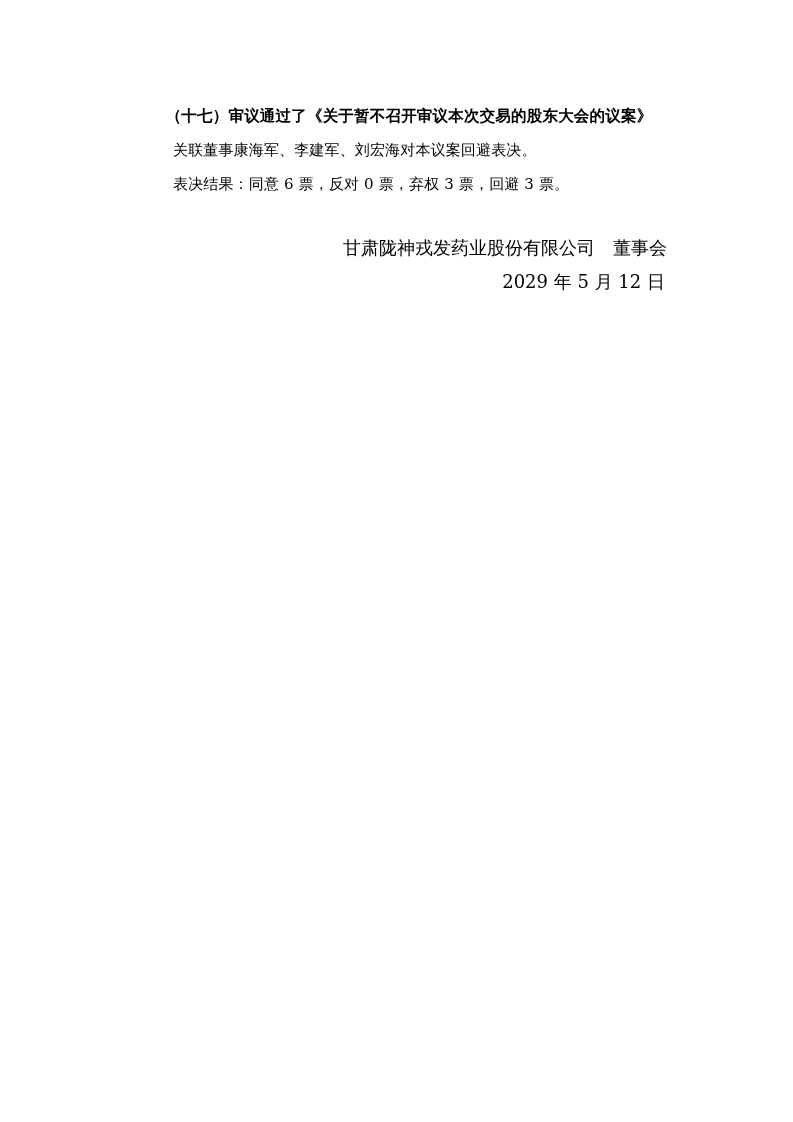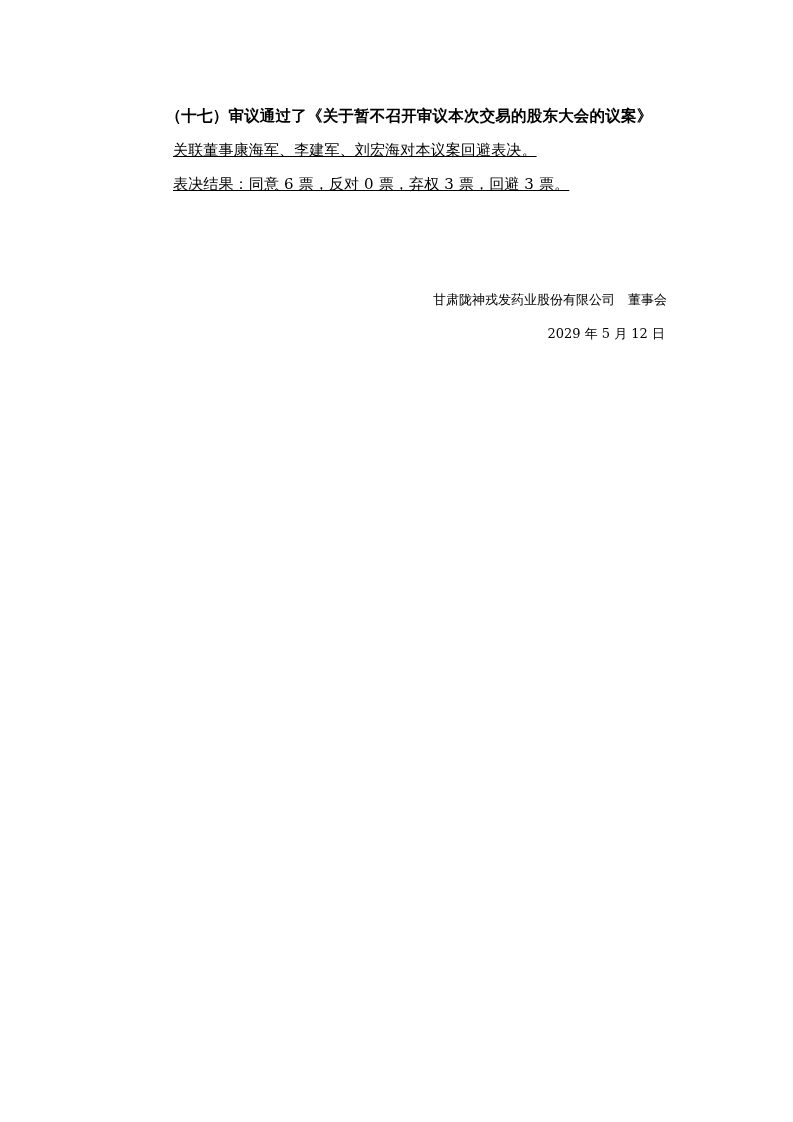--- a/index.html
+++ b/index.html
@@ -37,26 +37,24 @@
     font-size: 15px;
     line-height: 34px;
     text-align: justify;
     text-justify: inter-ideograph;
     margin: 0;
     text-indent: 2em;
     letter-spacing: 0.15px;
   }
   .body-para.single {
     text-align: left;
-    text-decoration: underline;
   }
   .spacer-md { height: 30px; }
   .sign-block {
-    margin-top: 52px;
-    font-size: 13px;
+    font-size: 18px;
     line-height: 34px;
     text-align: right;
     padding-right: 8px;
   }
   .sign-line {
     white-space: pre;
   }
   .sign-company {
     padding-right: 0;
   }

